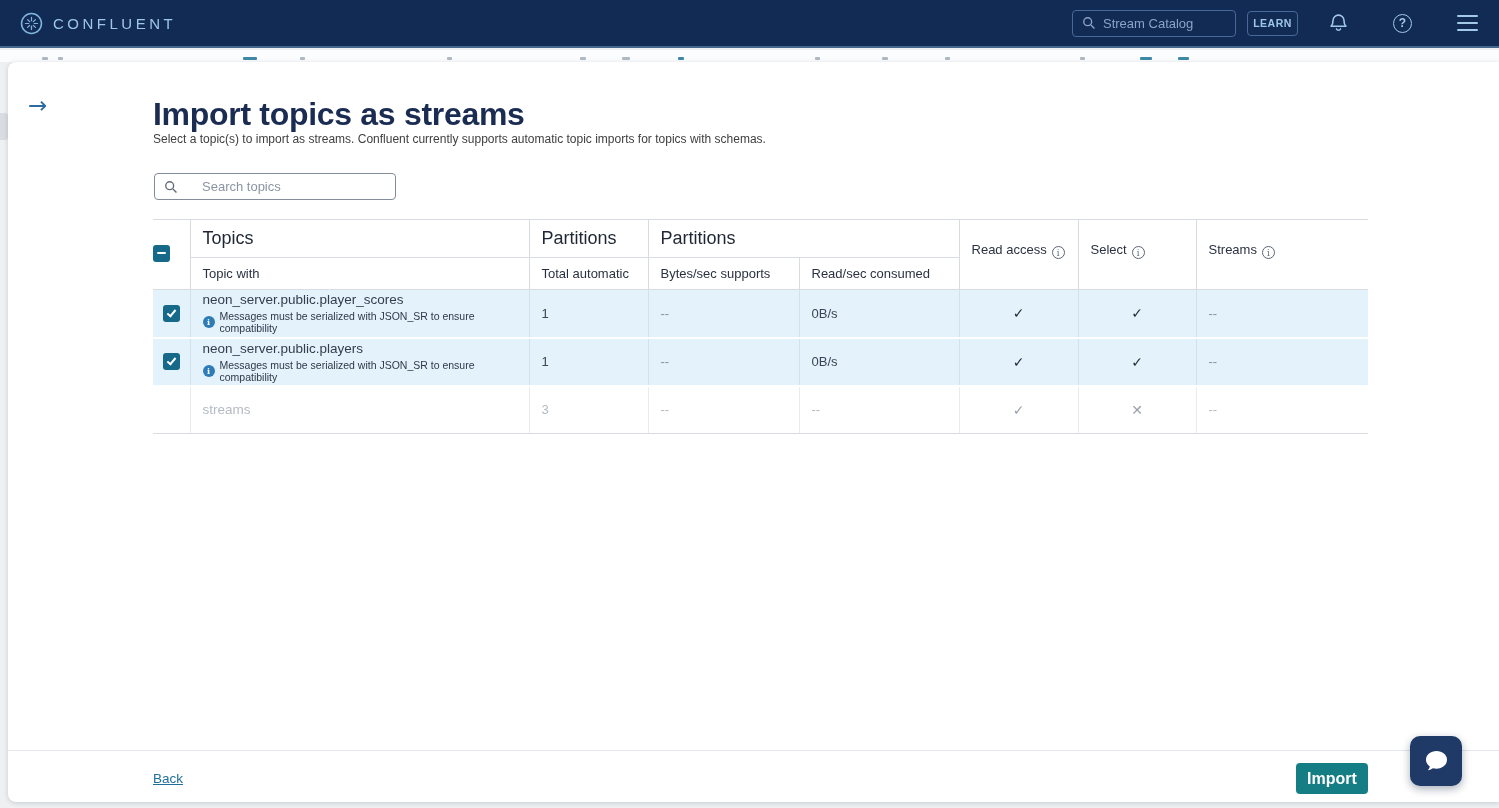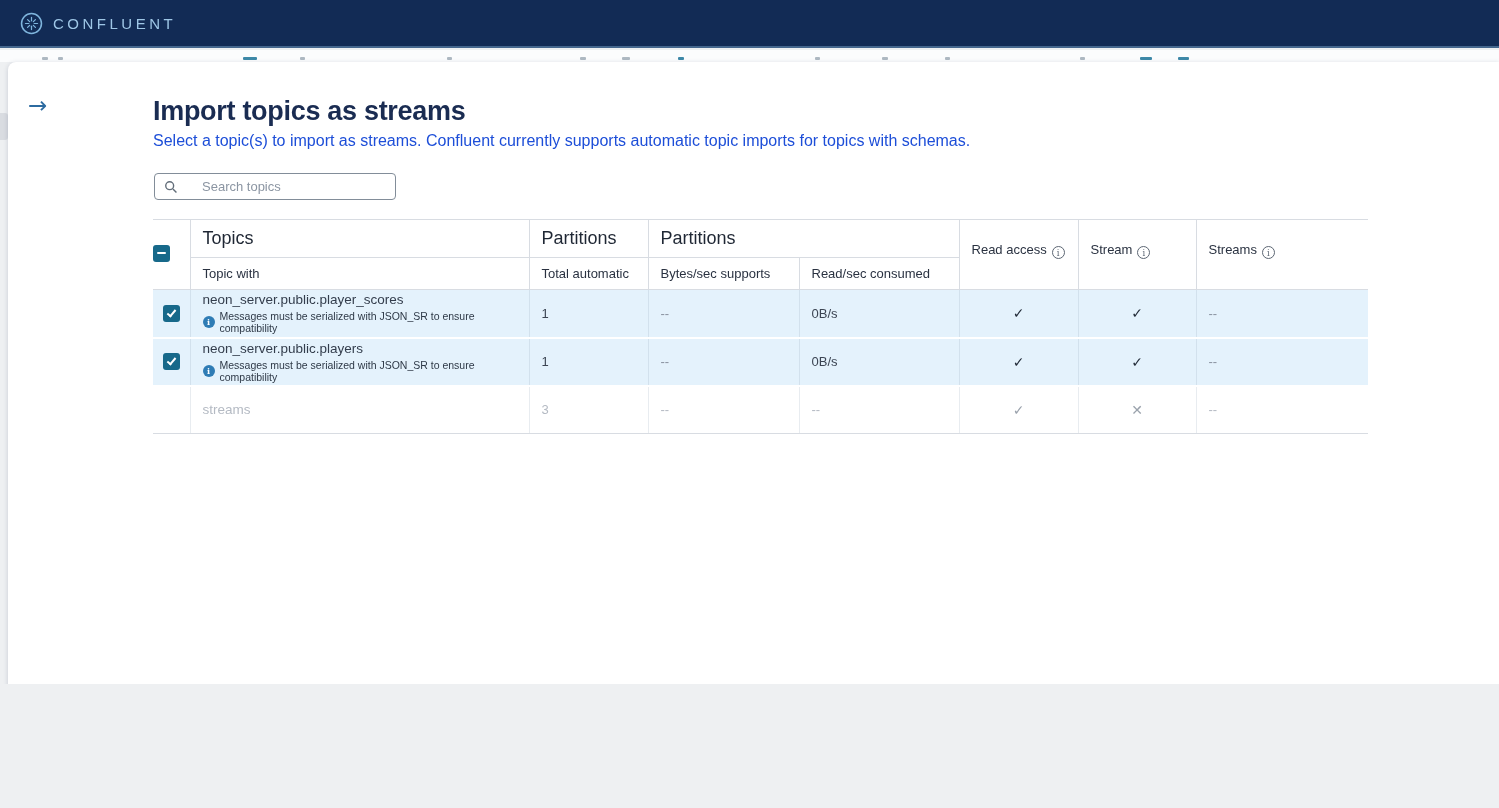--- a/index.html
+++ b/index.html
@@ -3,21 +3,21 @@
 <meta charset="utf-8">
 <style>
   :root{
     --navbar-bg:#122b55; --accent-blue:#a2c9e8; --checkbox:#17698a;
     --row-highlight:#e4f2fc; --import-button:#157e84; --link:#1f6f9d;
     --chat-fab:#203a68; --title:#1a2c52;
   }
   *{box-sizing:border-box;margin:0;padding:0;}
   html,body{background:#eef0f2;}
   body{font-family:"Liberation Sans",sans-serif;}
-  .viewport{position:relative;width:1499px;height:684px;overflow:hidden;background:#eef0f2;}
+  .viewport{position:relative;width:1499px;height:808px;overflow:hidden;background:#eef0f2;}
 
   
   .navbar{position:absolute;left:0;top:0;width:1499px;height:48px;background:var(--navbar-bg);
     border-bottom:2px solid #45678e;display:flex;align-items:center;z-index:30;}
   .brand{display:flex;align-items:center;gap:10px;margin-left:20px;cursor:pointer;}
   .brand-name{color:#9ec6e6;font-size:15px;letter-spacing:3.5px;font-weight:500;}
   .nav-right{margin-left:auto;display:flex;align-items:center;}
   .catalog-search{display:flex;align-items:center;gap:7px;width:164px;height:27px;border:1px solid #46699a;
     border-radius:4px;padding:0 9px;cursor:text;}
   .catalog-search input{flex:1;min-width:0;background:transparent;border:none;outline:none;color:#d7e4f2;font-size:13px;
@@ -40,22 +40,22 @@
   .breadcrumb-strip span.t{background:#3e89a8;}
 
   
   .left-tab{position:absolute;left:0;top:113px;width:8px;height:27px;background:#d9dce1;border-radius:0 3px 3px 0;z-index:6;}
 
   
   .panel{position:absolute;left:8px;top:62px;width:1491px;height:740px;background:#fff;border-radius:8px 0 0 8px;
     box-shadow:0 1px 5px rgba(20,40,80,.18);z-index:10;}
   .collapse-arrow{position:absolute;left:20px;top:32px;background:transparent;border:none;cursor:pointer;
     font-size:23px;color:#2c6ba0;line-height:1;font-family:"DejaVu Sans",sans-serif;}
-  .page-title{position:absolute;left:145px;top:34px;font-size:27px;font-weight:700;color:var(--title);letter-spacing:-.3px;}
-  .page-subtitle{position:absolute;left:145px;top:70px;font-size:16px;color:#1d4ed8;}
+  .page-title{position:absolute;left:145px;top:34px;font-size:32px;font-weight:700;color:var(--title);letter-spacing:-.3px;}
+  .page-subtitle{position:absolute;left:145px;top:70px;font-size:12px;color:#404040;}
   .topic-search{position:absolute;left:146px;top:111px;width:242px;height:27px;border:1px solid #828d99;border-radius:4px;
     display:flex;align-items:center;gap:24px;padding:0 9px;background:#fff;cursor:text;}
   .topic-search input{flex:1;min-width:0;border:none;outline:none;font-size:13px;color:#333d4c;background:transparent;
     font-family:"Liberation Sans",sans-serif;}
   .topic-search input::placeholder{color:#8b95a2;}
 
   
   .topics-table{position:absolute;left:145px;top:157px;width:1215px;border-collapse:collapse;table-layout:fixed;
     border-top:1px solid #d8dce2;}
   .topics-table th,.topics-table td{font-weight:normal;text-align:left;vertical-align:middle;}
@@ -90,22 +90,22 @@
   
   .cb{display:inline-flex;width:17px;height:17px;border-radius:3px;background:var(--checkbox);
     align-items:center;justify-content:center;cursor:pointer;}
   .cb .tick{display:block;width:5px;height:9px;border:solid #fff;border-width:0 2px 2px 0;transform:rotate(40deg);margin-top:-2px;}
   .cb .bar{display:block;width:9px;height:2px;background:#fff;border-radius:1px;}
 
   
   .panel-footer{position:absolute;left:0;right:0;bottom:4px;height:48px;border-top:1px solid #e3e6ea;
     display:flex;align-items:center;padding:8px 131px 0 145px;}
   .back-link{color:var(--link);font-size:13.5px;text-decoration:underline;cursor:pointer;}
-  .import-btn{margin-left:auto;width:72px;height:31px;background:var(--import-button);border:none;border-radius:12px;
-    color:#fff;font-size:11px;font-weight:bold;cursor:pointer;font-family:"Liberation Sans",sans-serif;}
+  .import-btn{margin-left:auto;width:72px;height:31px;background:var(--import-button);border:none;border-radius:4px;
+    color:#fff;font-size:16px;font-weight:bold;cursor:pointer;font-family:"Liberation Sans",sans-serif;}
 
   
   .chat-fab{position:absolute;left:1410px;top:736px;width:52px;height:50px;border-radius:10px;background:var(--chat-fab);
     display:flex;align-items:center;justify-content:center;cursor:pointer;z-index:40;
     box-shadow:0 3px 8px rgba(10,25,55,.35);}
 </style>
 </head>
 <body>
 
 <div class="viewport">
@@ -119,20 +119,46 @@
             <line x1="12" y1="14.8" x2="12" y2="18.3"></line>
           <line x1="5.7" y1="12" x2="9.2" y2="12"></line>
             <line x1="14.8" y1="12" x2="18.3" y2="12"></line>
           <line x1="7.9" y1="7.9" x2="10.1" y2="10.1"></line>
             <line x1="13.9" y1="13.9" x2="16.1" y2="16.1"></line>
           <line x1="16.1" y1="7.9" x2="13.9" y2="10.1"></line>
             <line x1="10.1" y1="13.9" x2="7.9" y2="16.1"></line>
         </g>
       </svg>
       <span class="brand-name">CONFLUENT</span>
+    </div>
+    <div class="nav-right">
+      <div class="catalog-search">
+        <svg width="14" height="14" viewBox="0 0 16 16" fill="none" stroke="#8ba3c7" stroke-width="1.6">
+          <circle cx="6.5" cy="6.5" r="4.5"></circle>
+            <line x1="10.2" y1="10.2" x2="14.2" y2="14.2"></line>
+        </svg>
+        <input placeholder="Stream Catalog" style="">
+      </div>
+      <button class="learn-btn">LEARN</button>
+      <button class="icon-btn bell-btn">
+        <svg width="19" height="22" viewBox="0 0 24 26" fill="none" stroke="#a2c9e8" stroke-width="2" stroke-linecap="round" stroke-linejoin="round">
+          <path d="M12 3 a7 7 0 0 1 7 7 c0 5 1.8 6.5 2.3 7 H2.7 C3.2 16.5 5 15 5 10 a7 7 0 0 1 7 -7 z"></path>
+          <path d="M9.5 20.5 a2.7 2.7 0 0 0 5 0"></path>
+        </svg>
+      </button>
+      <button class="icon-btn help-btn">
+        <span class="help-circle">?</span>
+      </button>
+      <button class="icon-btn menu-btn">
+        <span class="hamburger">
+            <i></i>
+            <i></i>
+            <i></i>
+          </span>
+      </button>
     </div>
   </header>
 
   <div class="breadcrumb-strip">
     <span style="left:42px;width:6px;"></span>
       <span style="left:58px;width:5px;"></span>
     <span class="t" style="left:243px;width:14px;"></span>
       <span style="left:300px;width:5px;"></span>
     <span style="left:447px;width:5px;"></span>
       <span style="left:580px;width:6px;"></span>
@@ -180,21 +206,21 @@
                 <span class="bar"></span>
               </span>
           </th>
           <th class="th-group br">Topics</th>
           <th class="th-group br">Partitions</th>
           <th class="th-group br" colspan="2">Partitions</th>
           <th class="th-sub th-span br" rowspan="2">
             <span>Read access</span><i class="info-outline">i</i>
           </th>
           <th class="th-sub th-span br" rowspan="2">
-            <span>Stream</span><i class="info-outline">i</i>
+            <span>Select</span><i class="info-outline">i</i>
           </th>
           <th class="th-sub th-span" rowspan="2">
             <span>Streams</span><i class="info-outline">i</i>
           </th>
         </tr>
         <tr class="sub-row">
           <th class="th-sub br">Topic with</th>
           <th class="th-sub br">Total automatic</th>
           <th class="th-sub br">Bytes/sec supports</th>
           <th class="th-sub br">Read/sec consumed</th>

